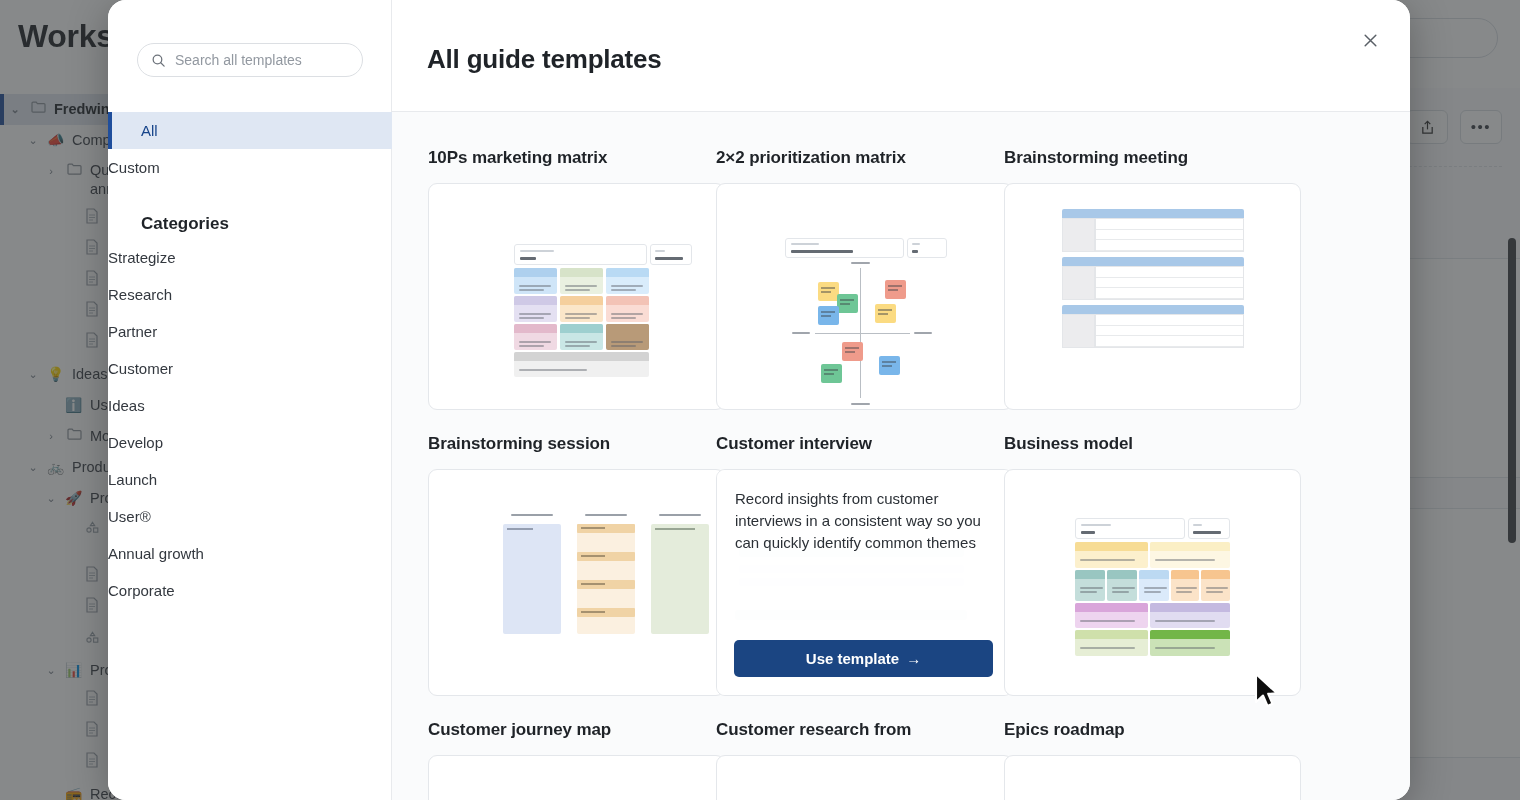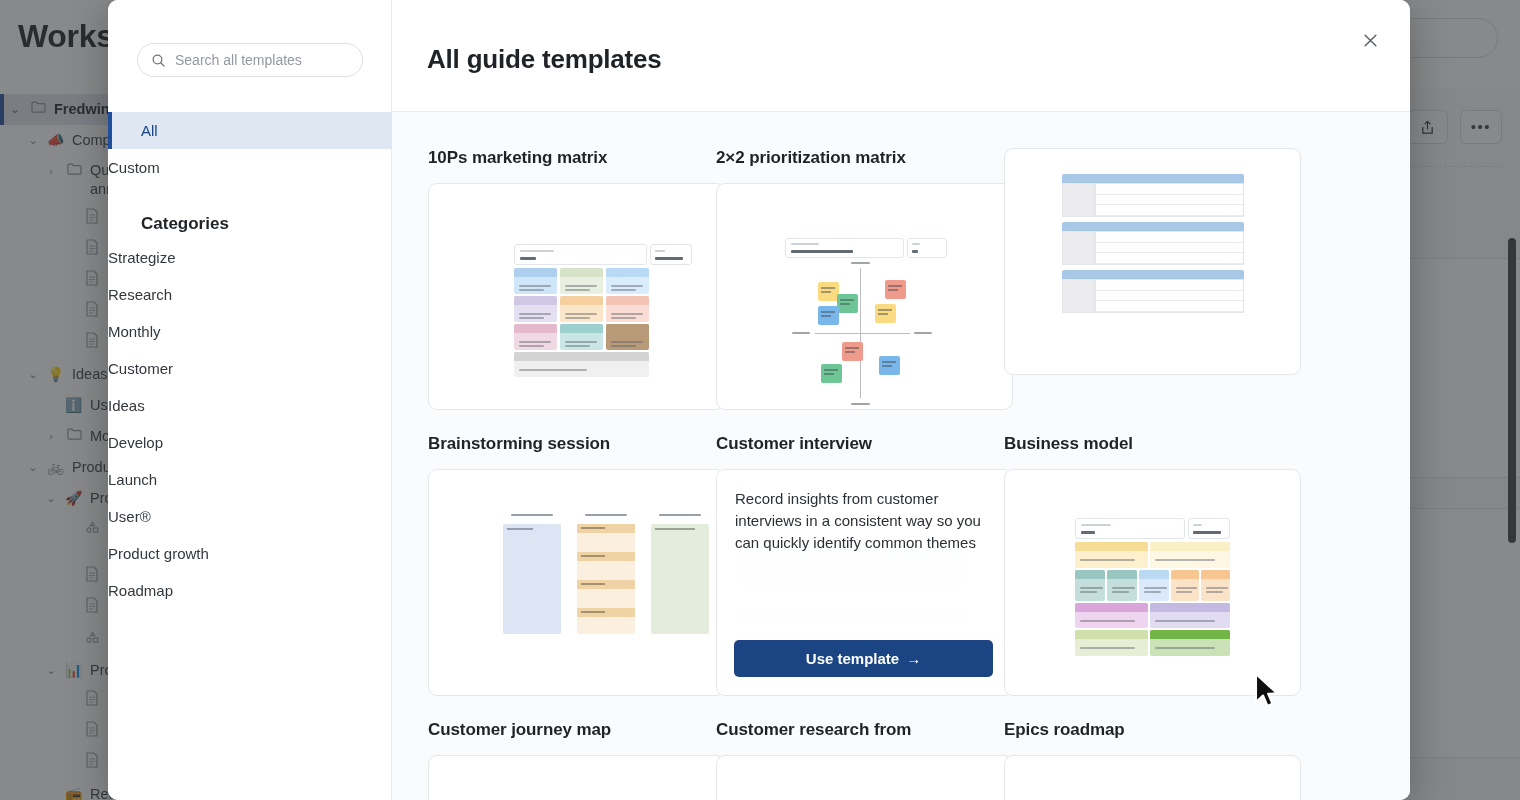--- a/index.html
+++ b/index.html
@@ -66,21 +66,21 @@
     position: absolute; right: 4px; top: 150px; width: 8px; height: 305px;
     background: #3c3f43; border-radius: 4px;
   }
 
   
   #dim { position: absolute; inset: 0; background: rgba(49,51,54,.58); }
 
   
   #modal {
     position: absolute; left: 108px; top: 0; width: 1302px; height: 800px;
-    background: #ffffff; border-radius: 10px;
+    background: #ffffff; border-radius: 18px;
     box-shadow: 0 8px 40px rgba(0,0,0,.28);
     overflow: hidden;
   }
 
   
   .m-left {
     position: absolute; left: 0; top: 0; width: 284px; height: 800px;
     background: #ffffff; border-right: 1px solid #e8eaed;
   }
   .m-search {
@@ -396,42 +396,42 @@
           <span>Custom</span>
         </div>
         <div class="m-cats-hd">Categories</div>
         <div class="m-nav">
           <span>Strategize</span>
         </div>
         <div class="m-nav">
           <span>Research</span>
         </div>
         <div class="m-nav">
-          <span>Monthly</span>
+          <span>Partner</span>
         </div>
         <div class="m-nav">
           <span>Customer</span>
         </div>
         <div class="m-nav">
           <span>Ideas</span>
         </div>
         <div class="m-nav">
           <span>Develop</span>
         </div>
         <div class="m-nav">
           <span>Launch</span>
         </div>
         <div class="m-nav">
           <span>User®</span>
         </div>
         <div class="m-nav">
-          <span>Product growth</span>
-        </div>
-        <div class="m-nav">
-          <span>Roadmap</span>
+          <span>Annual growth</span>
+        </div>
+        <div class="m-nav">
+          <span>Corporate</span>
         </div>
       </div>
   </div>
 
   <div class="m-head">
     <div class="m-title">All guide templates</div>
     <div class="m-close">
       <svg width="17" height="17" viewBox="0 0 16 16">
         <path d="M3 3 L13 13 M13 3 L3 13" stroke="#5a6067" stroke-width="1.4" stroke-linecap="round"></path>
       </svg>
@@ -547,20 +547,21 @@
               <div style="position:absolute;left:3px;top:5px;width:14px;height:1.6px;background:rgba(60,65,70,.45)"></div>
               <div style="position:absolute;left:3px;top:9px;width:10px;height:1.6px;background:rgba(60,65,70,.45)"></div>
             </div>
             <div class="sticky" style="left:162px;top:172px;width:21px;height:19px;background:#79b6ea;">
               <div style="position:absolute;left:3px;top:5px;width:14px;height:1.6px;background:rgba(60,65,70,.45)"></div>
               <div style="position:absolute;left:3px;top:9px;width:10px;height:1.6px;background:rgba(60,65,70,.45)"></div>
             </div>
           </div>
         </div>
         <div class="tcard">
+          <div class="tcard-ttl">Brainstorming meeting</div>
           <div class="tcard-thumb">
             <div class="bm-block" style="left:57px;top:25px;width:182px;height:43px;">
               <div class="bm-hd"></div>
               <div class="bm-side"></div>
               <div class="bm-rows">
                 <div></div>
                 <div></div>
                 <div></div>
               </div>
             </div>

